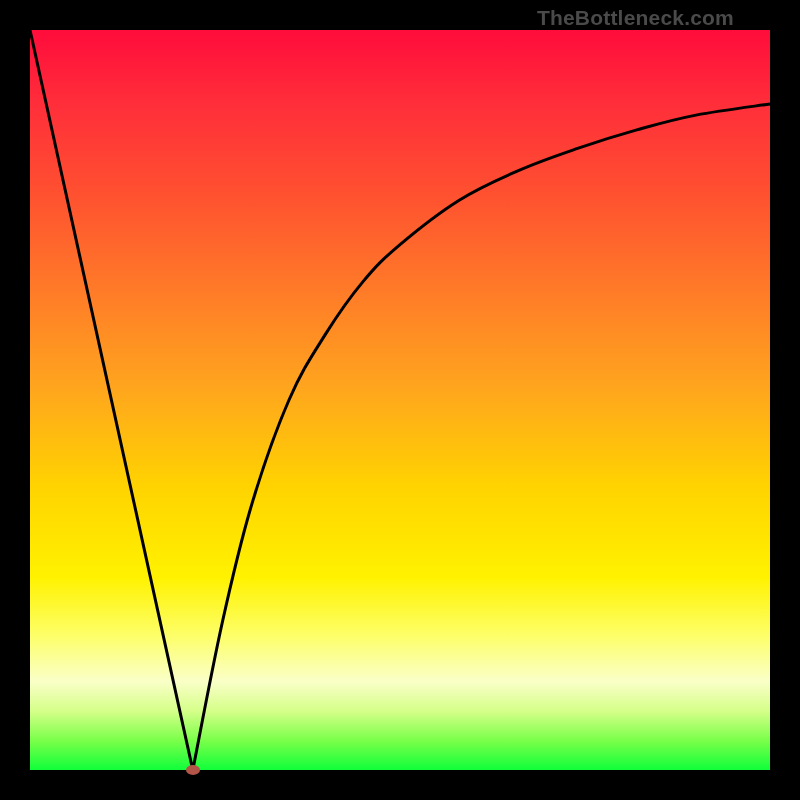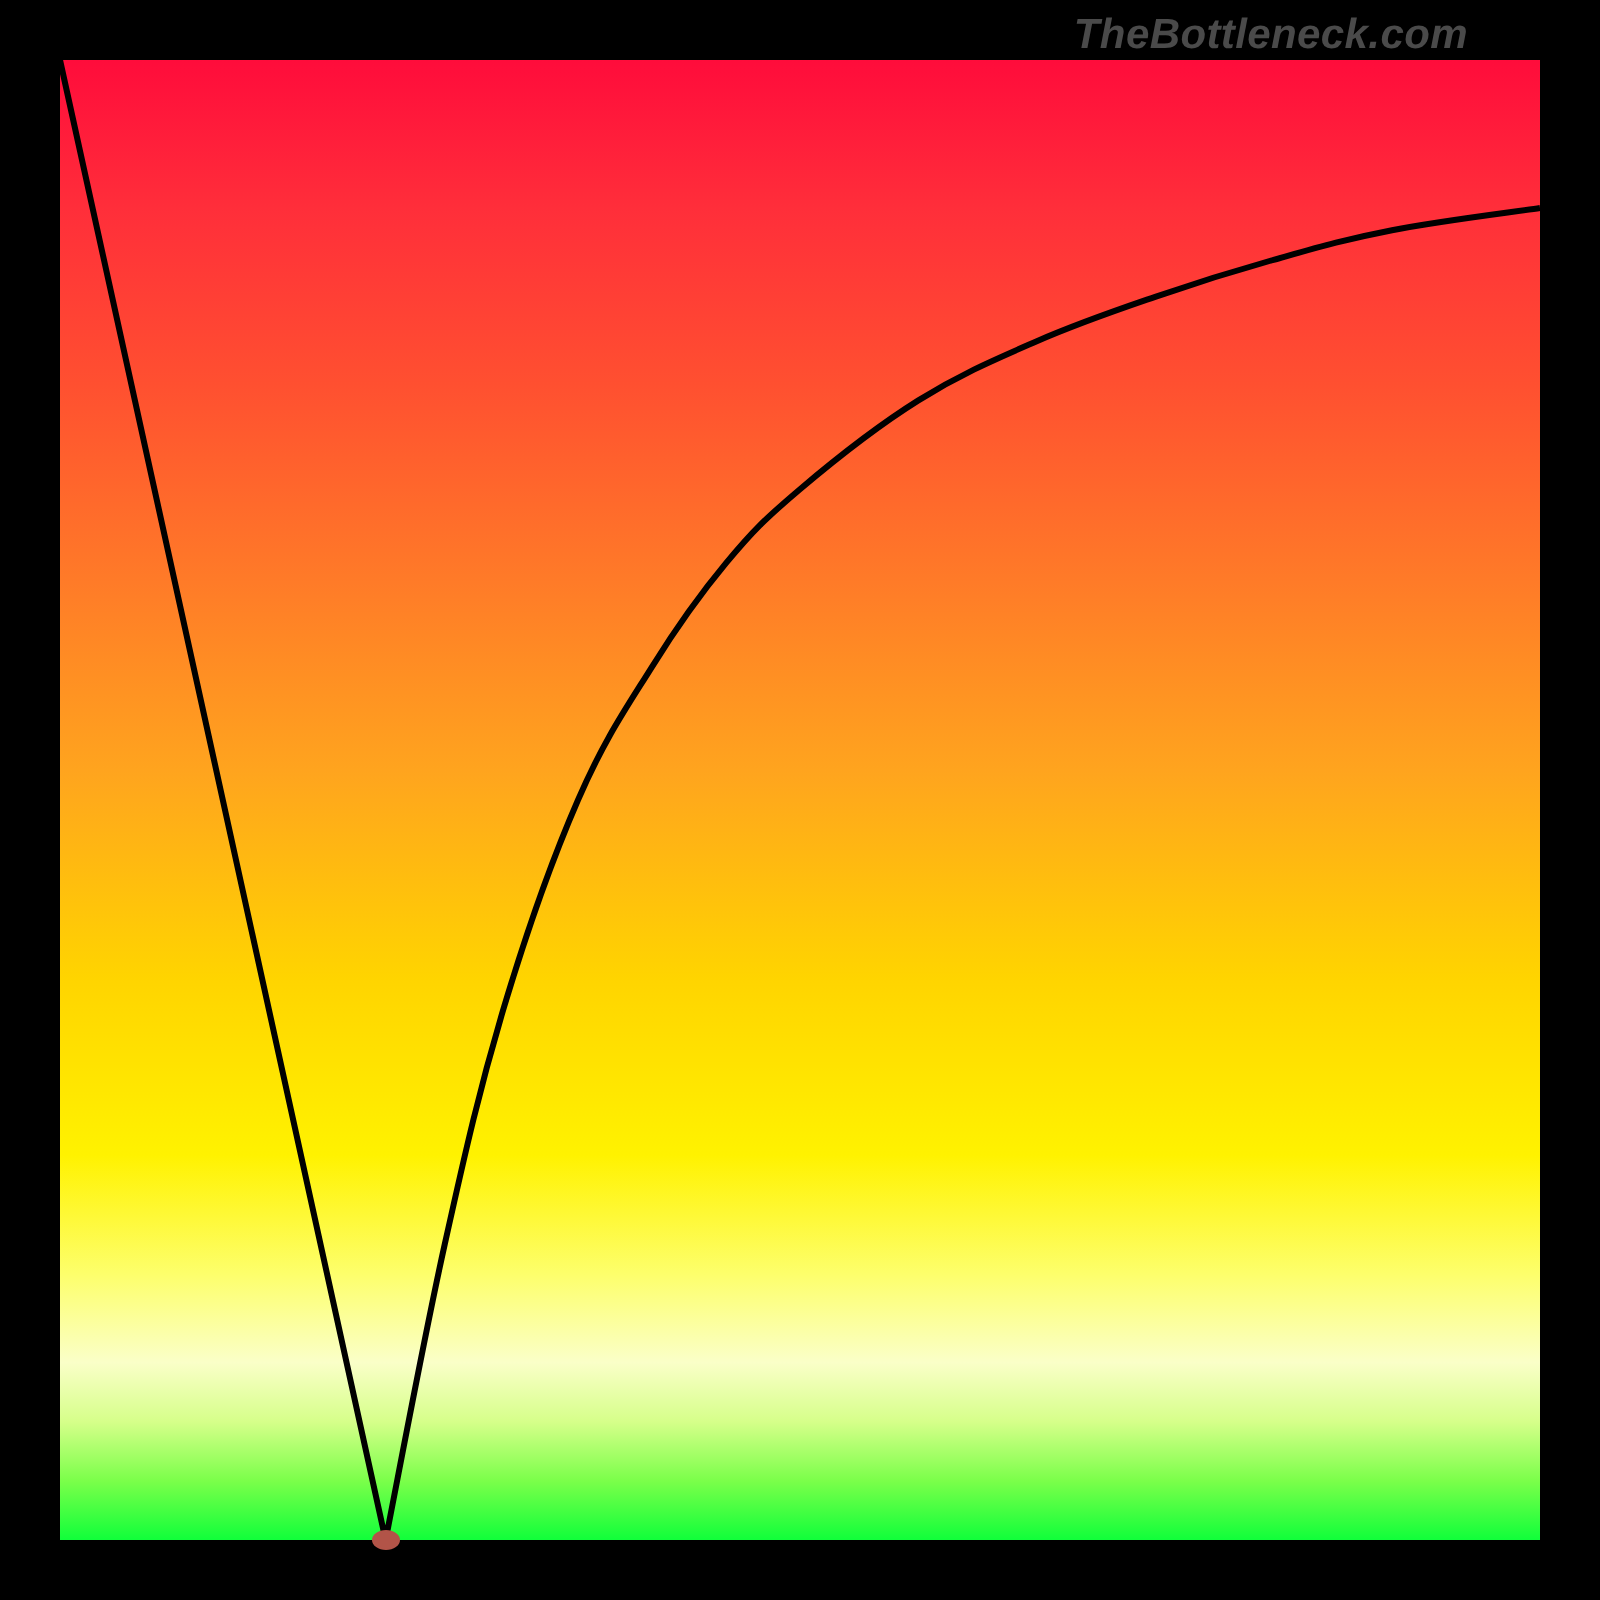--- a/index.html
+++ b/index.html
@@ -9,21 +9,20 @@
     height: 800px;
     overflow: hidden;
     background: #000;
     font-family: Arial, Helvetica, sans-serif;
   }
   .frame {
     position: relative;
     width: 744px;
     height: 800px;
     background: #000;
-    font-style: italic;
   }
   .plot {
     position: absolute;
     left: 30px;
     top: 30px;
     width: 740px;
     height: 740px;
     
     background: linear-gradient(
       to bottom,

